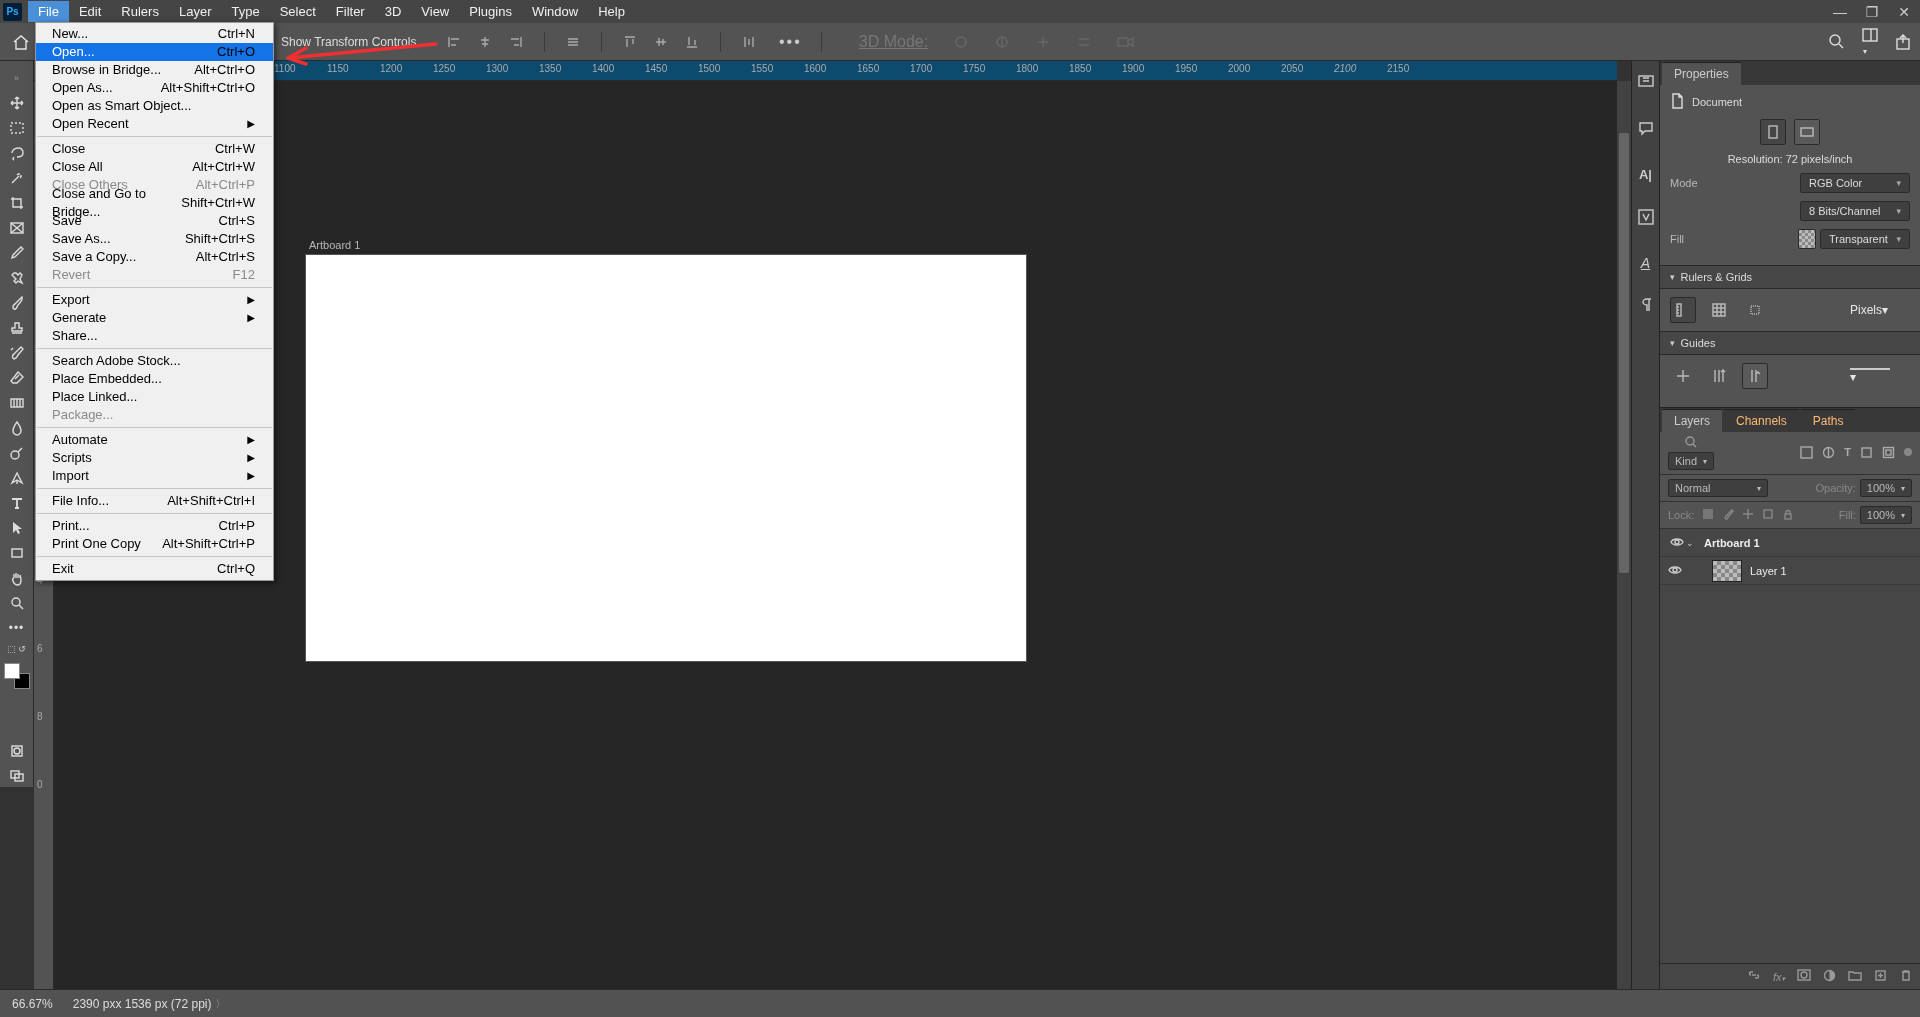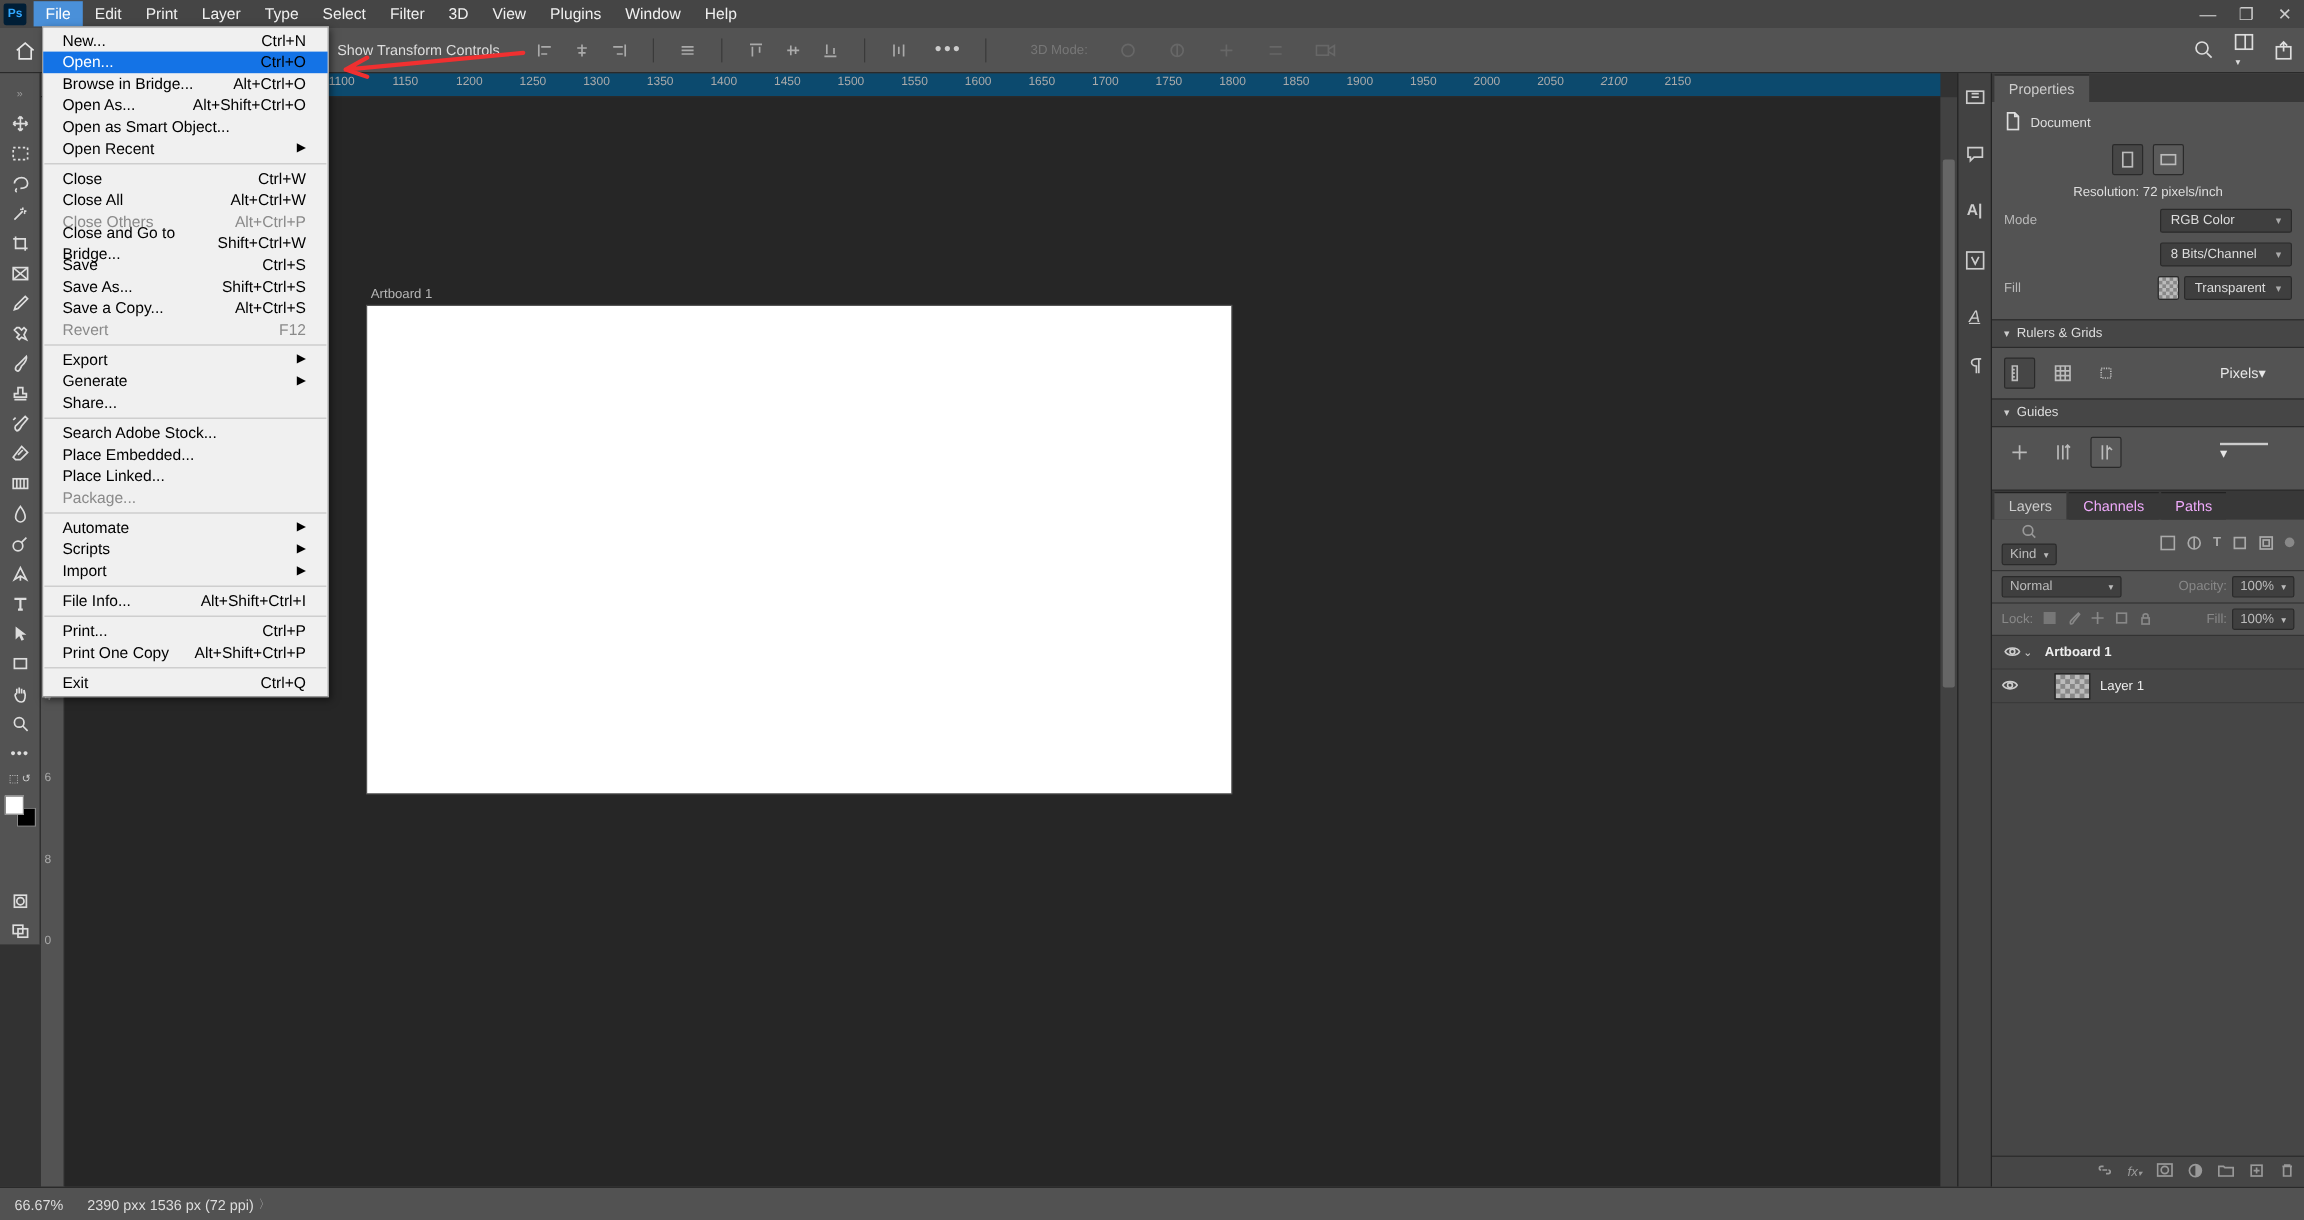--- a/index.html
+++ b/index.html
@@ -14,21 +14,21 @@
   .window-controls span { width:32px; height:23px; display:flex; align-items:center; justify-content:center; color:#ccc; font-size:14px; }
 
   
   .options-bar { height:38px; background:#535353; display:flex; align-items:center; padding-left:6px; position:relative; border-bottom:1px solid #2a2a2a;}
   .options-bar .home-icon { width:30px; height:26px; display:flex; align-items:center; justify-content:center; margin-right:10px;}
   .options-bar .trans-label { color:#ddd; font-size:12px; margin-left:4px;}
   .options-bar .align-group { display:flex; align-items:center; gap:13px; margin-left:30px; }
   .options-bar .align-ic { width:18px; height:18px; display:flex; align-items:center; justify-content:center; color:#aaa;}
   .options-bar .sep { width:1px; height:20px; background:#3a3a3a; margin:0 6px;}
   .options-bar .more-dots { color:#ccc; letter-spacing:2px; font-size:16px; margin-left:8px;}
-  .options-bar .mode3d { color:#777; font-size:11px; margin-left:18px;}
+  .options-bar .mode3d { color:#777; font-size:16px; margin-left:18px;text-decoration:underline;}
   .options-bar .dim-ic { color:#676767; margin-left:12px;}
   .options-bar .right-tools { position:absolute; right:8px; top:0; height:38px; display:flex; align-items:center; gap:15px; color:#ddd;}
   .options-bar svg { display:block; }
 
   
   .red-arrow { position:absolute; left:276px; top:40px; z-index:200; pointer-events:none; }
 
   
   .file-dropdown { position:absolute; left:35px; top:22px; width:239px; background:#f0f0f0; color:#000; box-shadow:2px 2px 6px rgba(0,0,0,.5); z-index:100; border:1px solid #999; font-size:13px; padding:2px 0;}
   .file-dropdown .dd-item { display:flex; justify-content:space-between; align-items:center; padding:1px 18px 1px 16px; height:18px; line-height:18px;}
@@ -63,21 +63,21 @@
   .vscroll { position:absolute; right:0; top:20px; bottom:0; width:14px; background:#424242;}
   .vscroll .thumb{ position:absolute; left:2px; right:2px; top:52px; height:440px; background:#666; border-radius:2px;}
 
   
   .right-col { position:absolute; right:0; top:61px; width:289px; bottom:28px; display:flex; }
   .icon-strip { width:28px; background:#424242; border-left:1px solid #222; display:flex; flex-direction:column; align-items:center; padding-top:12px; gap:26px;}
   .icon-strip .strip-ic { color:#ccc;}
   .panels { flex:1; background:#535353; border-left:1px solid #222; display:flex; flex-direction:column;}
   .panel-tab-row { height:24px; background:#383838; display:flex; align-items:flex-end;}
   .panel-tab { padding:4px 12px; font-size:12px; color:#ccc; background:#535353; border-top:1px solid #222; margin-left:2px;}
-  .panel-tab.inactive { background:#383838; color:#f0abfc; }
+  .panel-tab.inactive { background:#383838; color:#fdba74; }
   .panel-body { padding:8px 10px; font-size:11px; color:#ddd; }
   .panel-body .row { display:flex; align-items:center; margin-bottom:8px;}
   .panel-body label{ color:#b8b8b8; font-size:11px;}
   .panel-body .sel { background:#3f3f3f; border:1px solid #2a2a2a; padding:3px 8px; border-radius:2px; font-size:11px; color:#ddd; display:flex; align-items:center; justify-content:space-between; min-width:110px;}
   .panel-body .sel .chev{ font-size:9px; color:#aaa; margin-left:8px;}
   .sub-header { background:#464646; padding:5px 10px; font-size:11px; color:#ddd; border-top:1px solid #2a2a2a; border-bottom:1px solid #2a2a2a; display:flex; align-items:center; gap:6px;}
   .sub-header .chev{ font-size:9px; color:#ccc;}
   .icon-btn-row { display:flex; gap:10px; padding:8px 10px; align-items:center;}
   .icon-btn { width:26px; height:26px; border:1px solid #2a2a2a; background:#464646; display:flex; align-items:center; justify-content:center; border-radius:2px; color:#bbb;}
   .icon-btn.plain { border:none; background:none;}
@@ -101,21 +101,21 @@
   svg { fill:none; stroke:currentColor; stroke-width:1.4; }
 </style>
 </head>
 <body>
 
 <div class="menubar">
   <div class="ps-logo">Ps</div>
   <div id="menubar-items" style="display: flex;">
       <div class="menu-item active">File</div>
       <div class="menu-item">Edit</div>
-      <div class="menu-item">Print</div>
+      <div class="menu-item">Rulers</div>
       <div class="menu-item">Layer</div>
       <div class="menu-item">Type</div>
       <div class="menu-item">Select</div>
       <div class="menu-item">Filter</div>
       <div class="menu-item">3D</div>
       <div class="menu-item">View</div>
       <div class="menu-item">Plugins</div>
       <div class="menu-item">Window</div>
       <div class="menu-item">Help</div>
     </div>

